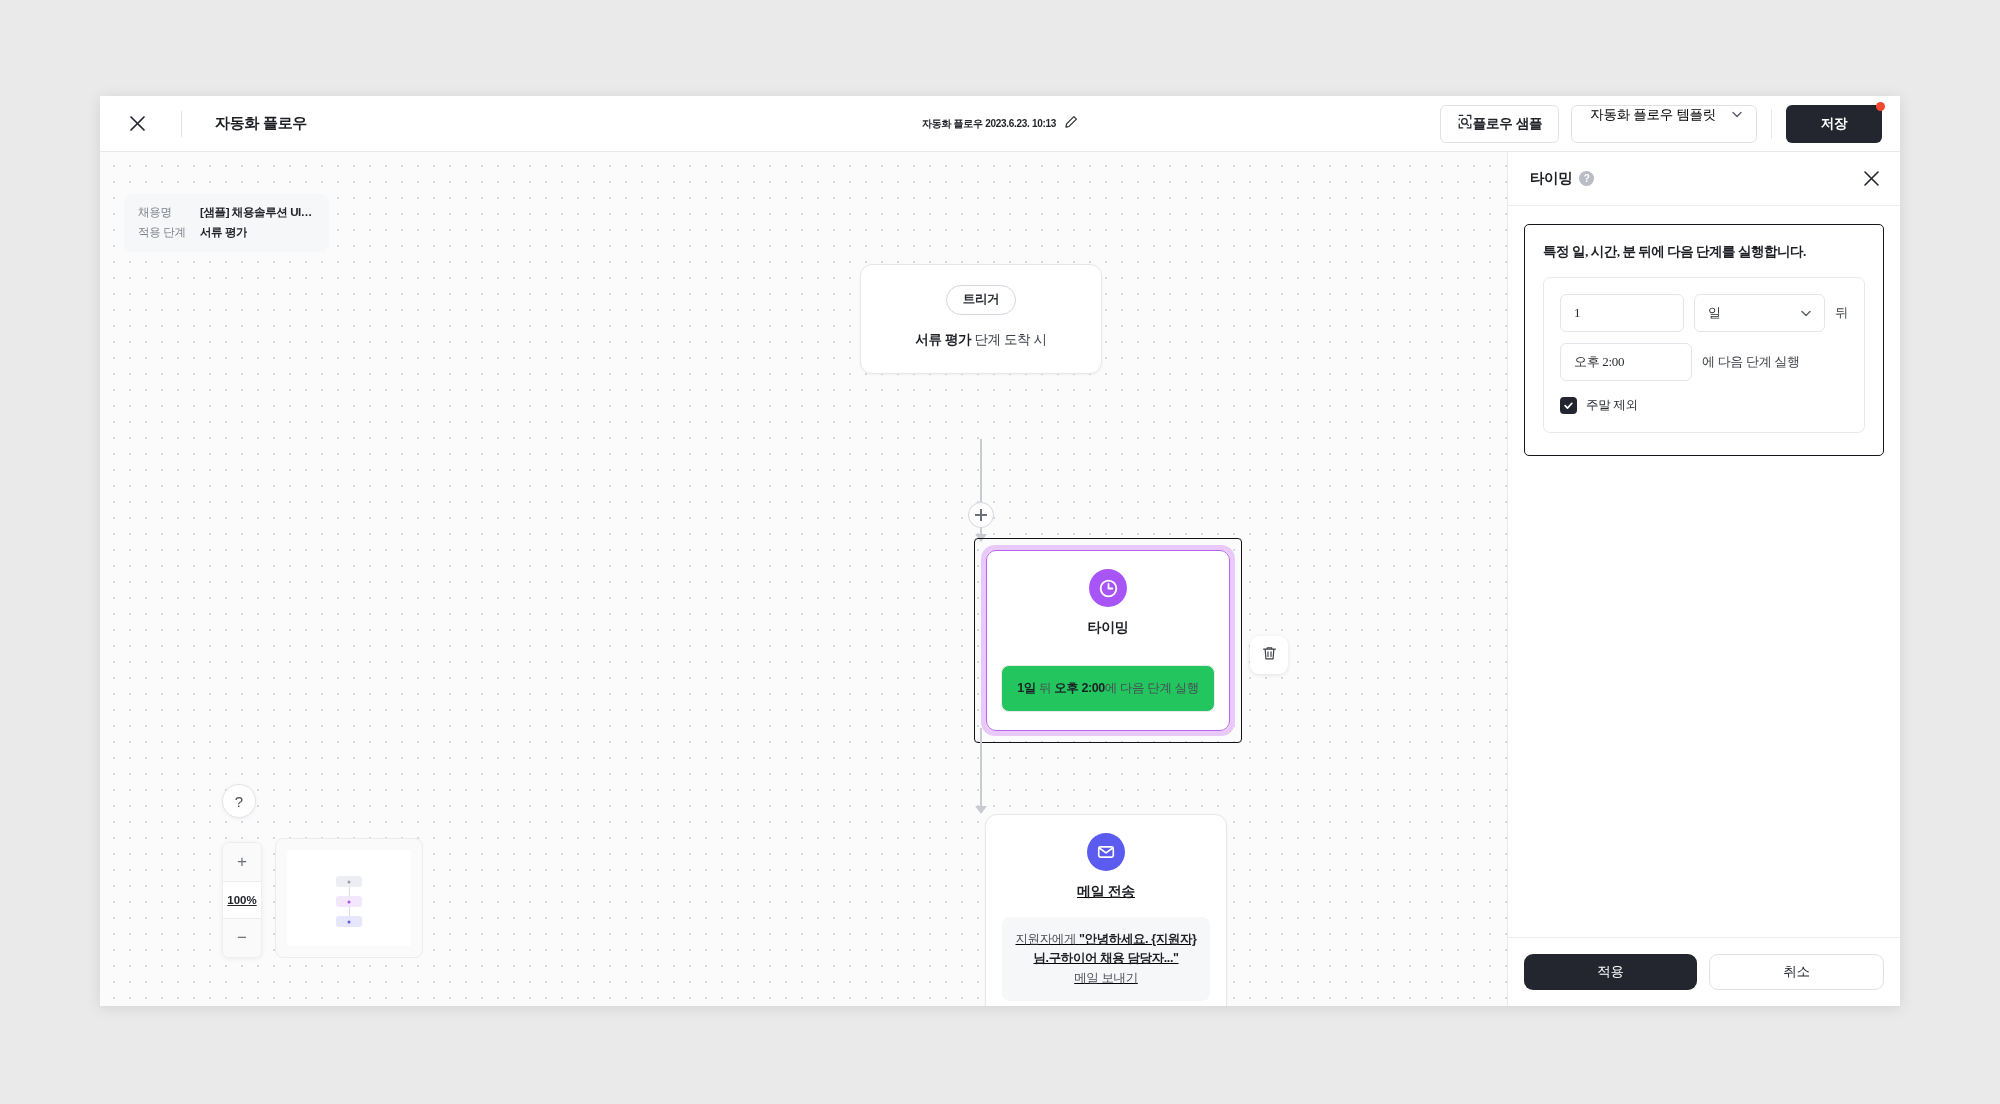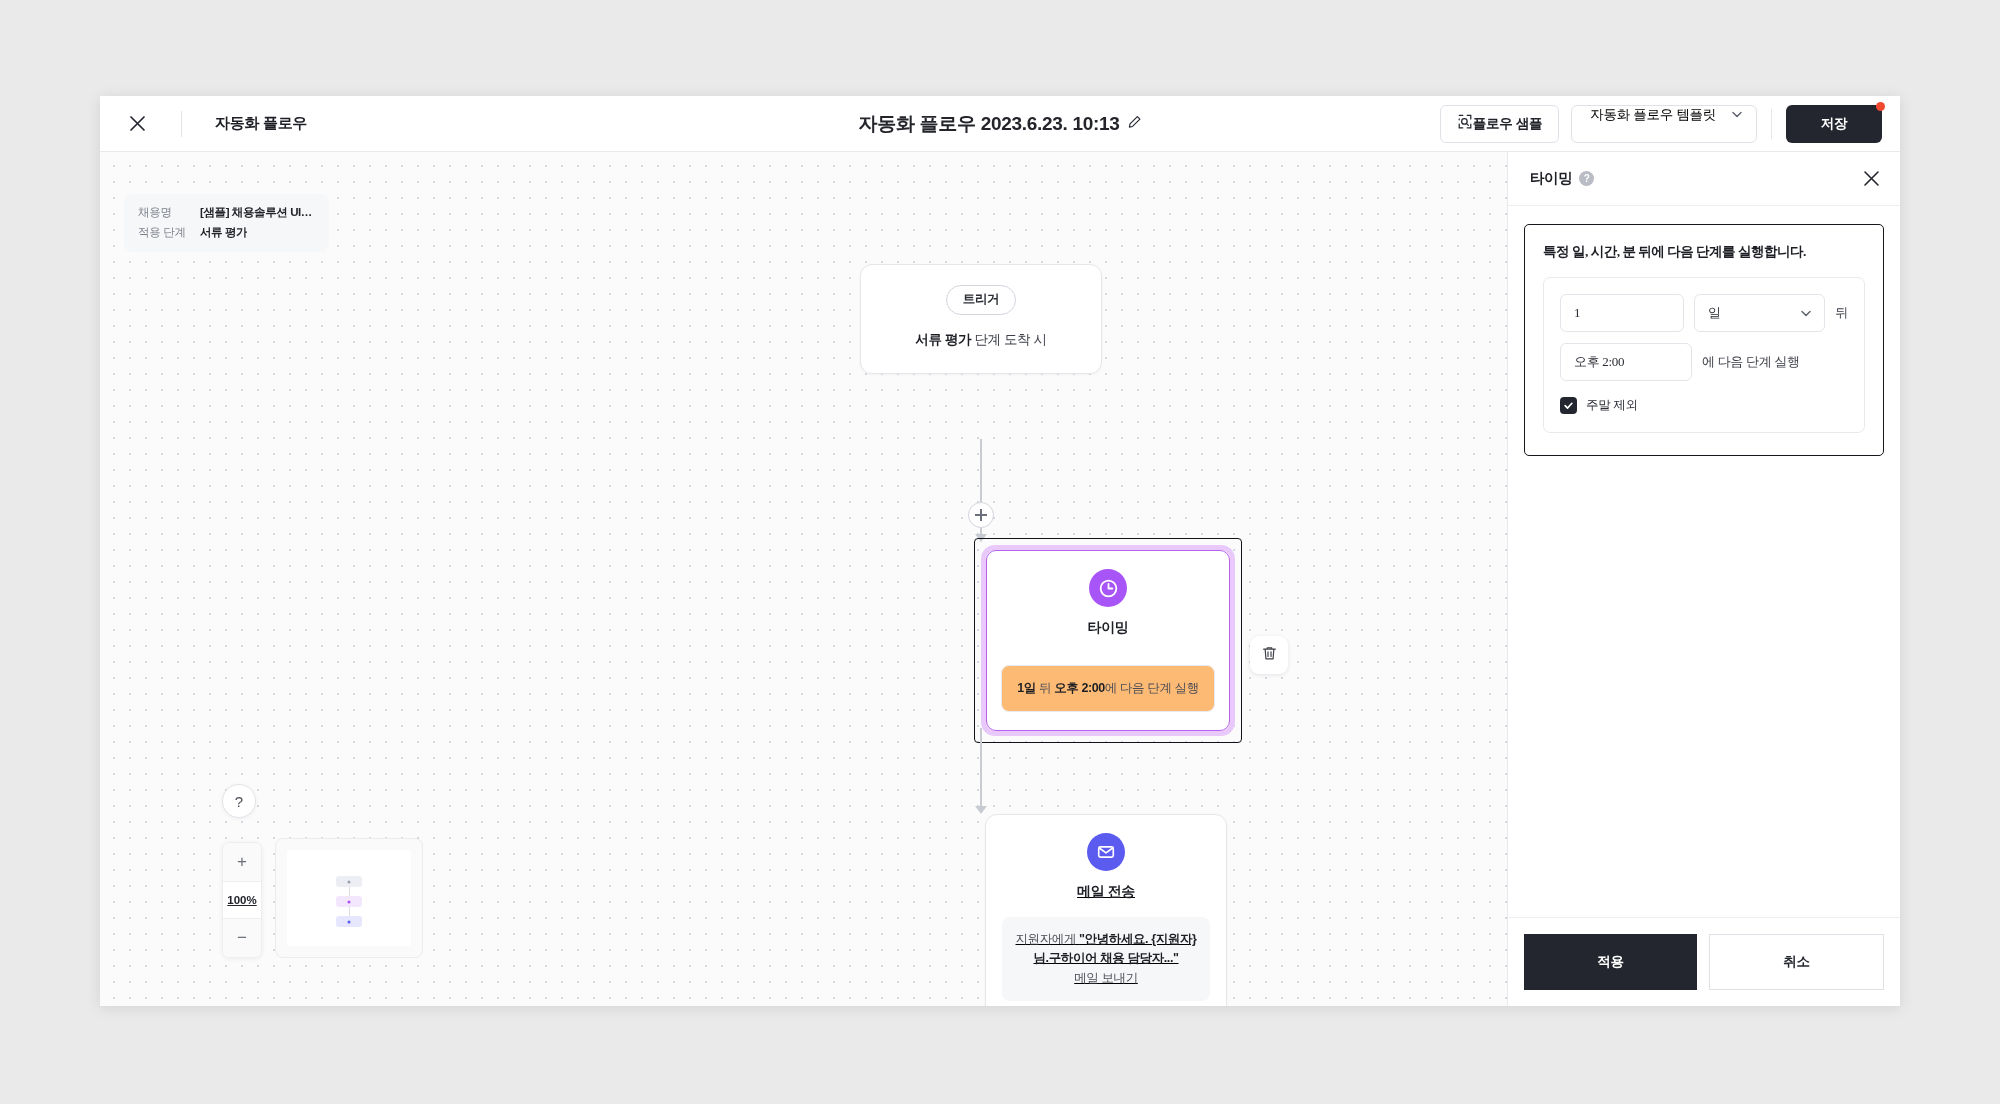--- a/index.html
+++ b/index.html
@@ -47,21 +47,21 @@
   }
 
   .hdr-center {
     position: absolute;
     left: 50%; top: 50%;
     transform: translate(-50%,-50%);
     display: flex; align-items: center; gap: 8px;
     white-space: nowrap;
   }
   .hdr-center .flow-name {
-    font-size: 19px; font-weight: 700; color: #23252b; letter-spacing: -0.3px;
+    font-size: 10px; font-weight: 700; color: #23252b; letter-spacing: -0.3px;
   }
   .pencil { cursor: pointer; display:block; }
 
   .hdr-right {
     margin-left: auto;
     display: flex; align-items: center; gap: 12px;
   }
   .btn-outline {
     height: 38px;
     border: 1px solid #dfe1e6;
@@ -176,21 +176,21 @@
     margin-bottom: 16px;
   }
   .node-body {
     background: #f6f7f9;
     border-radius: 8px;
     padding: 13px 12px;
     font-size: 12.5px; line-height: 1.55; color: #4a4d56; letter-spacing: -0.4px;
   }
   .node-body b { color: #1d1f25; font-weight: 700; }
   .timing-node-body {
-    background: #fdba74;
+    background: #22c55e;
     border: 1px solid #e9eaee;
     margin-top: 28px;
   }
 
   
   .sel-wrap {
     position: absolute;
     left: 874px; top: 386px;
     width: 268px;
     border: 1.6px solid #111319;
@@ -381,24 +381,24 @@
   }
   .chk-label { font-size: 12.5px; color: #2b2d34; letter-spacing: -0.3px; }
 
   .panel-foot {
     border-top: 1px solid #eceef1;
     padding: 16px;
     display: flex; gap: 12px;
   }
   .foot-btn {
     flex: 1;
-    height: 56px;
-    border-radius: 0;
-    display: flex; align-items: center; justify-content: center;
-    font-size: 13.5px; font-weight: 700; letter-spacing: -0.3px;
+    height: 36px;
+    border-radius: 9px;
+    display: flex; align-items: center; justify-content: center;
+    font-size: 13.5px; font-weight: 400; letter-spacing: -0.3px;
     cursor: pointer;
   }
   .foot-apply { background: #23262e; color: #fff; border: none; }
   .foot-cancel { background: #fff; color: #23262e; border: 1px solid #dfe1e6; }
 </style>
 </head>
 <body>
 
 <div class="app-window">
 

